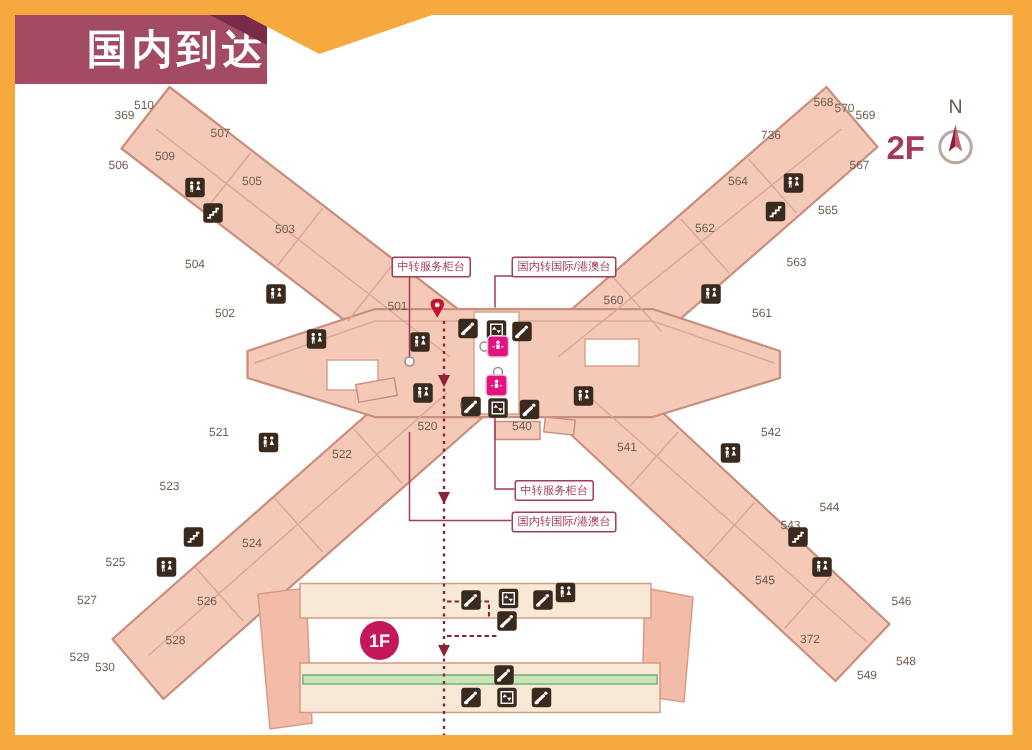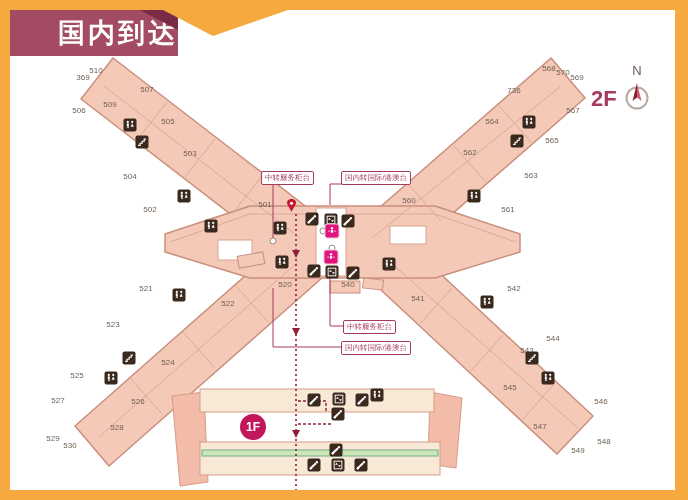--- a/index.html
+++ b/index.html
@@ -157,21 +157,21 @@
     <div class="gate" style="left: 117px; top: 427px;">528</div>
     <div class="gate" style="left: 53px; top: 438px;">529</div>
     <div class="gate" style="left: 70px; top: 445px;">530</div>
     <div class="gate" style="left: 348px; top: 284px;">540</div>
     <div class="gate" style="left: 418px; top: 298px;">541</div>
     <div class="gate" style="left: 514px; top: 288px;">542</div>
     <div class="gate" style="left: 479px; top: 350px; margin-left: 48px;">543</div>
     <div class="gate" style="left: 553px; top: 338px;">544</div>
     <div class="gate" style="left: 510px; top: 387px;">545</div>
     <div class="gate" style="left: 601px; top: 401px;">546</div>
-    <div class="gate" style="left: 540px; top: 426px;">547</div>
+    <div class="gate" style="left: 540px; top: 426px;">372</div>
     <div class="gate" style="left: 604px; top: 441px;">548</div>
     <div class="gate" style="left: 578px; top: 450px;">549</div>
     <div class="gate" style="left: 409px; top: 200px;">560</div>
     <div class="gate" style="left: 508px; top: 209px;">561</div>
     <div class="gate" style="left: 470px; top: 152px;">562</div>
     <div class="gate" style="left: 531px; top: 175px;">563</div>
     <div class="gate" style="left: 492px; top: 121px;">564</div>
     <div class="gate" style="left: 552px; top: 140px;">565</div>
     <div class="gate" style="left: 514px; top: 90px;">736</div>
     <div class="gate" style="left: 573px; top: 110px;">567</div>

